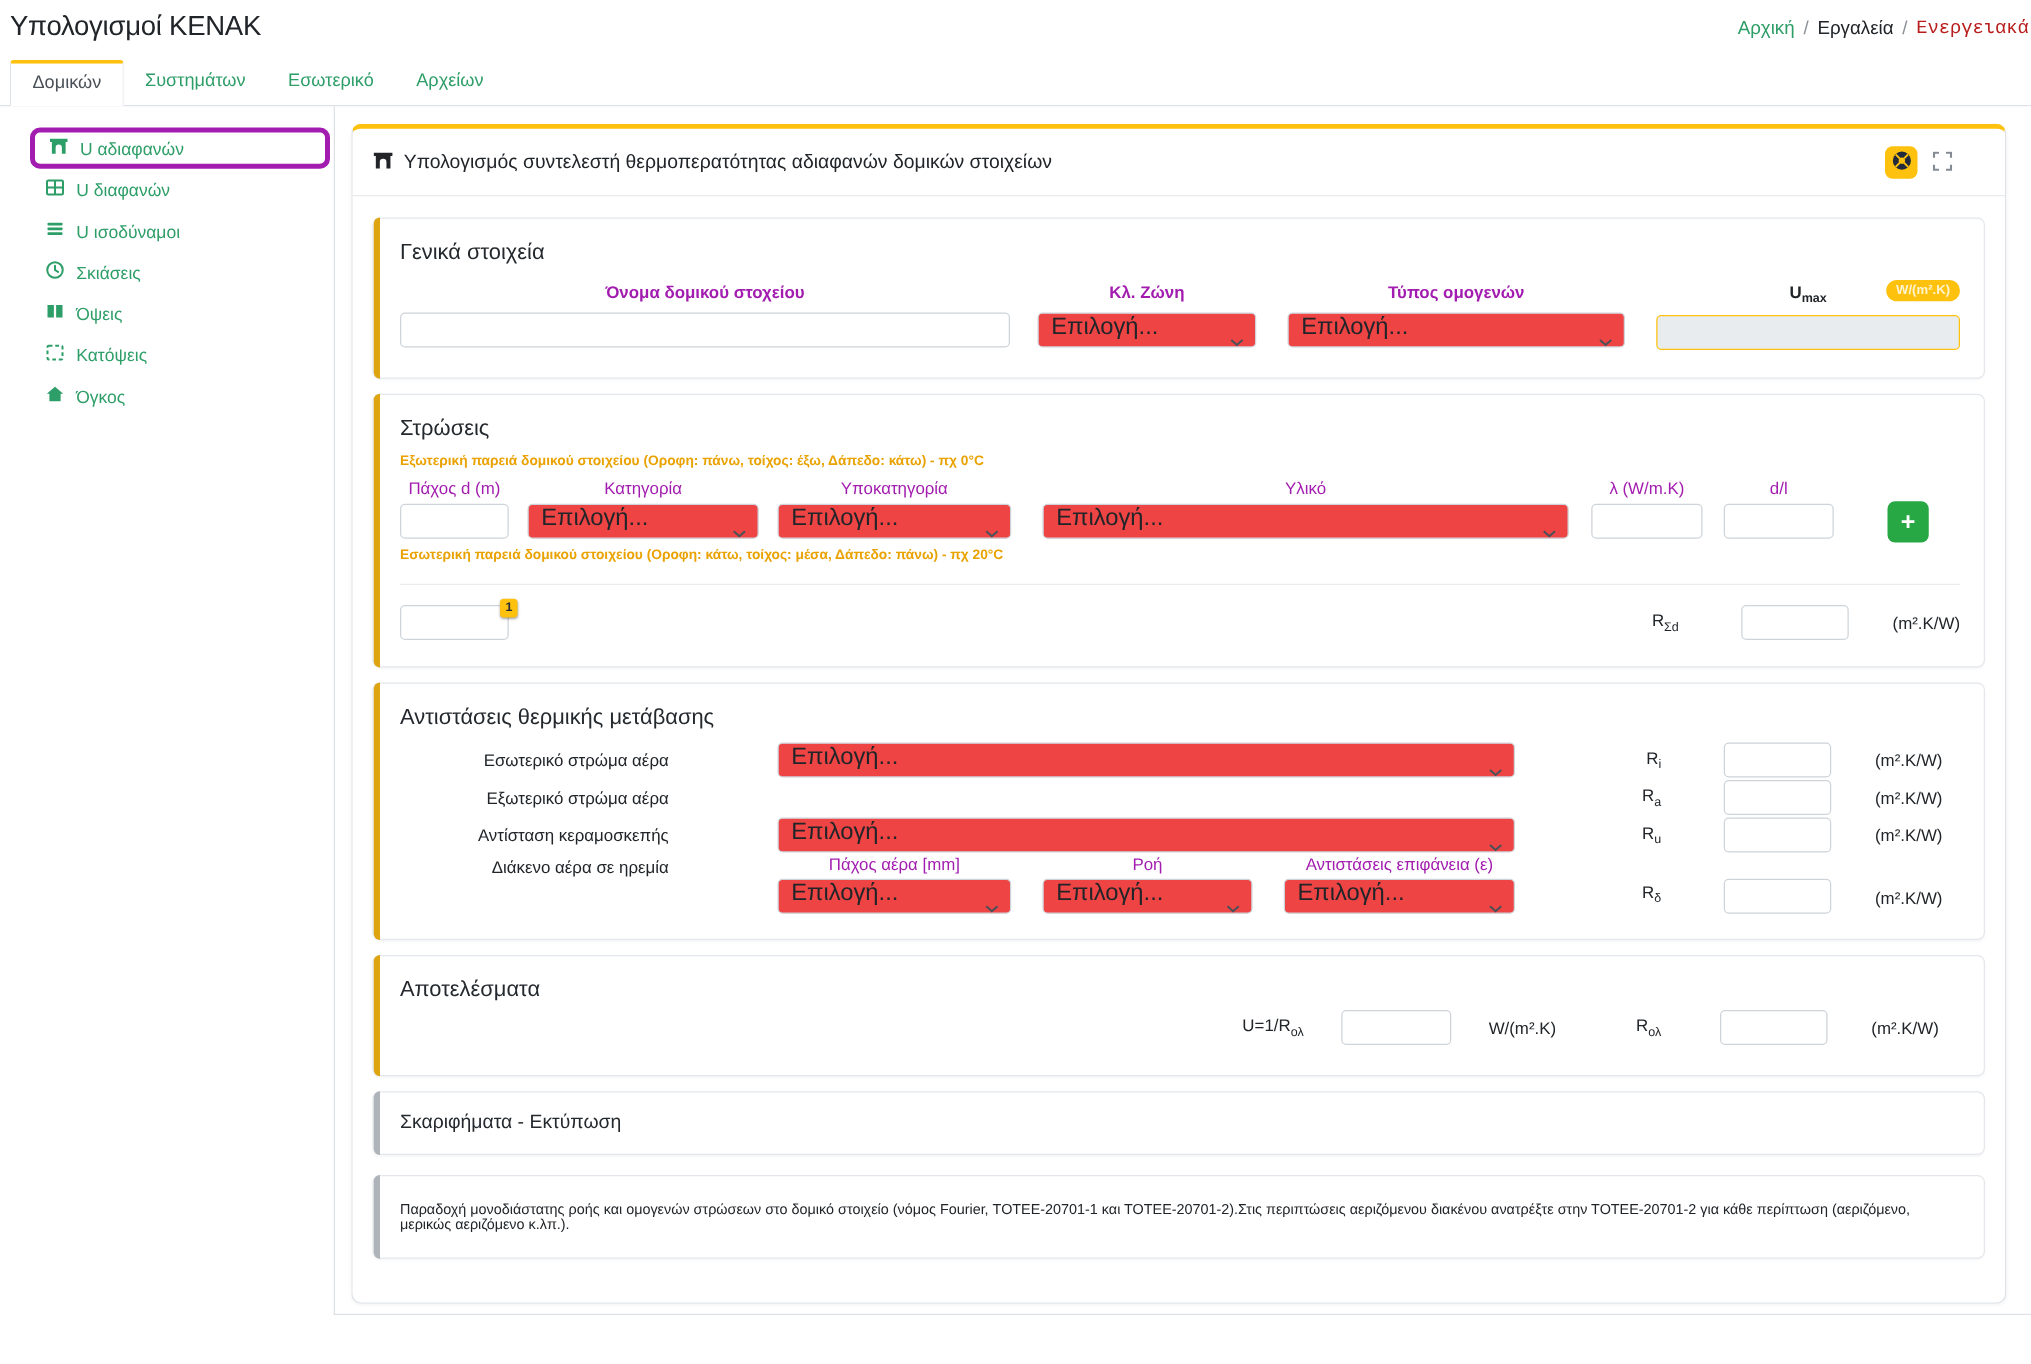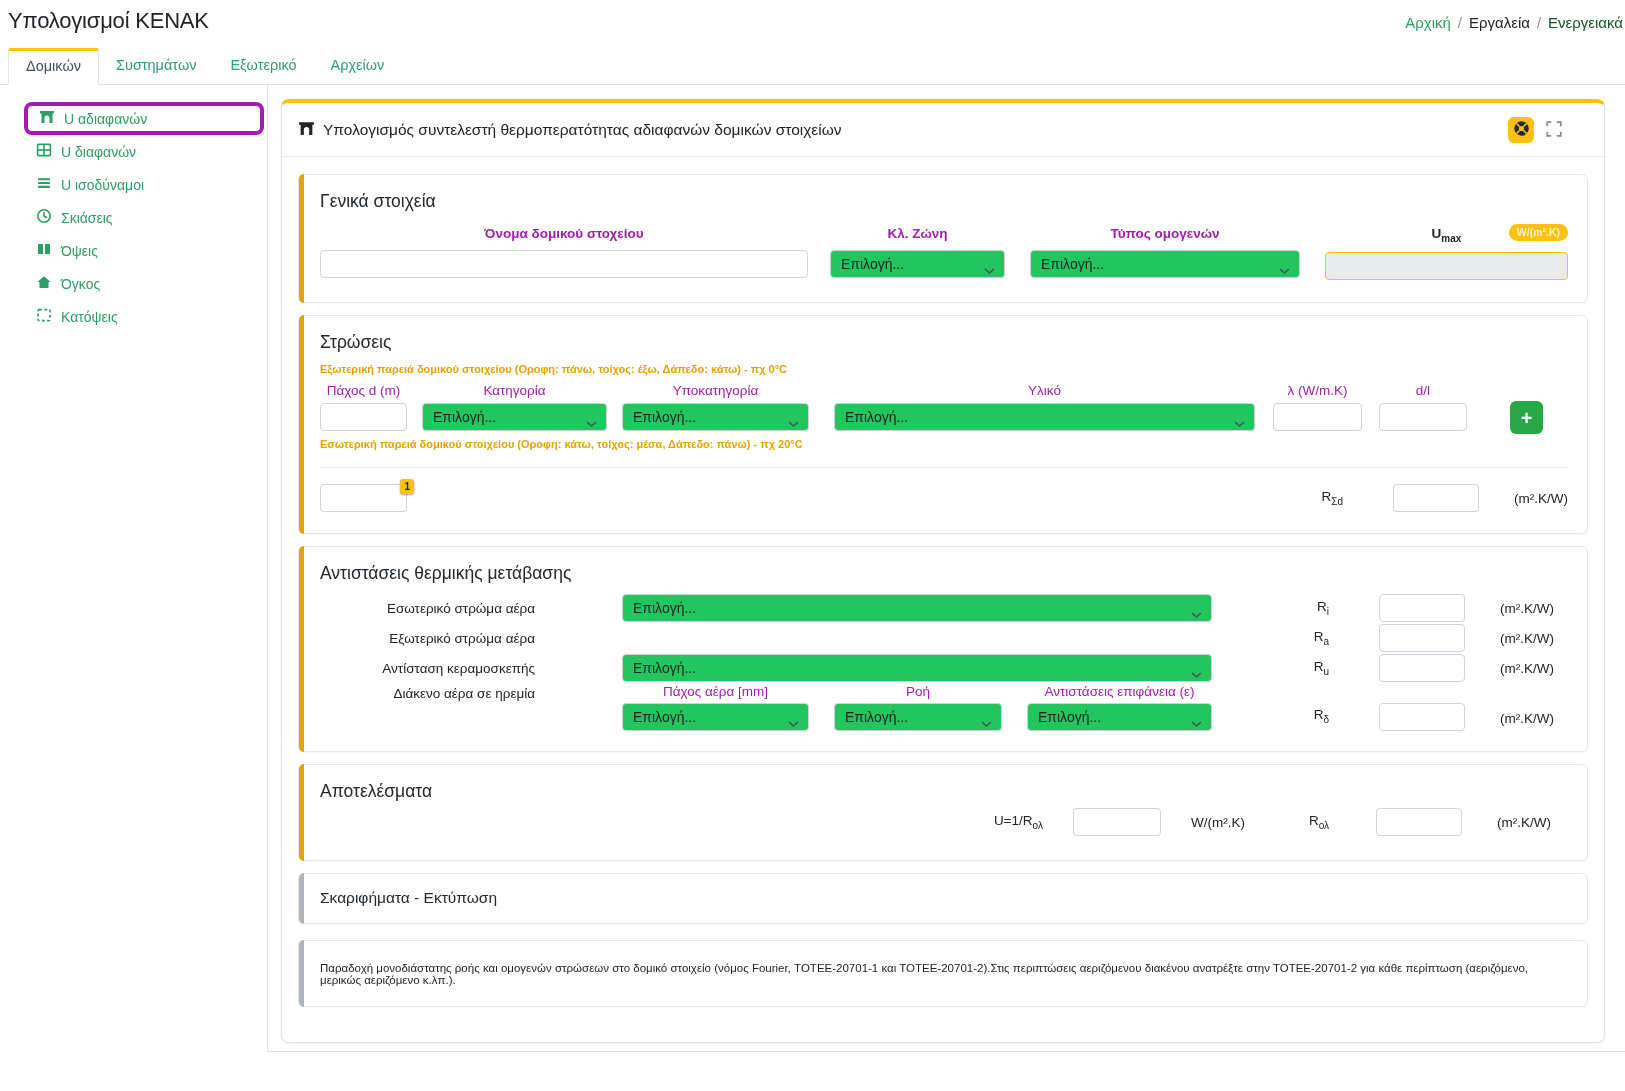--- a/index.html
+++ b/index.html
@@ -6,21 +6,21 @@
   html,body { width:1625px; height:1091px; background:#fff; overflow:hidden; }
   body { font-family:"Liberation Sans", sans-serif; color:#212529; font-size:14px; position:relative; }
 
   
   .top-bar { display:flex; justify-content:space-between; align-items:flex-start; padding:8px 2px 0 8px; }
   .page-title { font-size:22px; font-weight:500; color:#212529; letter-spacing:-.2px; }
   .breadcrumb { display:flex; gap:7px; font-size:15px; padding-top:6px; white-space:nowrap; }
   .crumb-link { color:#2e9e68; cursor:pointer; }
   .crumb-sep { color:#8a9199; }
   .crumb-mid { color:#212529; }
-  .crumb-last { color:#14532d; }
+  .crumb-last { color:#b91c1c;font-family:Liberation Mono, monospace; }
 
   
   .tabs { display:flex; margin-top:14px; padding-left:8px; border-bottom:1px solid #dee2e6; }
   .tab { padding:9px 17px 10px; font-size:14.5px; color:#2e9e68; cursor:pointer; margin-bottom:-1px; }
   .tab.active { color:#495057; background:#fff; border:1px solid #dee2e6; border-top:3px solid #fec10d;
                 border-bottom:1px solid #fff; border-radius:3px 3px 0 0; padding-top:7px; }
 
   
   .content { display:flex; align-items:flex-start; }
   .sidebar { width:267px; flex:0 0 267px; padding:17px 3px 0 24px; }
@@ -50,22 +50,22 @@
   .accent.gray { background:#aeb4ba; }
   .card-body { padding:16px 19px 22px 21px; }
   .sec-title { font-size:17.5px; font-weight:500; color:#24292e; }
 
   
   .lbl { font-size:13.5px; text-align:center; color:#a21caf; }
   .lbl.bold { font-weight:700; }
   .inp { height:28px; width:100%; border:1px solid #ced4da; border-radius:4px; background:#fff;
          font:inherit; padding:0 8px; color:#212529; }
   .inp.disabled { background:#e9ecef; border:1px solid #fec10d; }
-  .sel { height:28px; border:1px solid #ced4da; border-radius:4px; background:#22c55e; position:relative;
-         display:flex; align-items:center; padding:0 26px 0 10px; font-size:14px; color:#212529; cursor:pointer; }
+  .sel { height:28px; border:1px solid #ced4da; border-radius:4px; background:#ef4444; position:relative;
+         display:flex; padding:0 26px 0 10px; font-size:19px; color:#212529; cursor:pointer; }
   .sel .chev { position:absolute; right:9px; top:11px; }
   sub.s { font-size:10px; font-weight:inherit; }
   .unit { font-size:13.5px; white-space:nowrap; }
 
   
   .gen-row { display:flex; margin-top:14px; }
   .gen-col .lbl { margin-bottom:9px; }
   .g1 { width:488px; } .g2 { width:175px; margin-left:22px; } .g3 { width:270px; margin-left:25px; }
   .g4 { width:243px; margin-left:25px; position:relative; }
   .umax-lblrow { position:relative; height:17px; margin-bottom:9px; }
@@ -132,21 +132,21 @@
     <span class="crumb-sep">/</span>
     <span class="crumb-mid">Εργαλεία</span>
     <span class="crumb-sep">/</span>
     <span class="crumb-last">Ενεργειακά</span>
   </div>
 </div>
 
 <div class="tabs">
   <div class="tab active">Δομικών</div>
   <div class="tab">Συστημάτων</div>
-  <div class="tab">Εξωτερικό</div>
+  <div class="tab">Εσωτερικό</div>
   <div class="tab">Αρχείων</div>
 </div>
 
 <div class="content">
 
   <div class="sidebar">
     <div class="side-item active">
       <span><svg width="16" height="16" viewBox="0 0 16 16">
             <path fill="#2e9e68" d="M1 2h14v2.5h-1.5V14h-3V9a2.5 2.5 0 0 0-5 0v5h-3V4.5H1z"></path>
           </svg></span>
@@ -180,30 +180,30 @@
     <div class="side-item">
       <span><svg width="16" height="16" viewBox="0 0 16 16">
             <g fill="#2e9e68">
               <path d="M2 3h5.1v10H2z"></path>
               <path d="M8.9 3H14v10H8.9z"></path>
             </g>
           </svg></span>
       <span>Όψεις</span>
     </div>
     <div class="side-item">
+      <span><svg width="16" height="16" viewBox="0 0 16 16" fill="none" stroke="#2e9e68" stroke-width="1.6">
+            <rect x="2" y="2.6" width="12" height="11" rx="1" stroke-dasharray="3 2.2"></rect>
+          </svg></span>
+      <span>Κατόψεις</span>
+    </div>
+    <div class="side-item">
       <span><svg width="16" height="16" viewBox="0 0 16 16">
             <path fill="#2e9e68" d="M8 2.3 1.4 8h2.1v6h9v-6h2.1z"></path>
           </svg></span>
       <span>Όγκος</span>
-    </div>
-    <div class="side-item">
-      <span><svg width="16" height="16" viewBox="0 0 16 16" fill="none" stroke="#2e9e68" stroke-width="1.6">
-            <rect x="2" y="2.6" width="12" height="11" rx="1" stroke-dasharray="3 2.2"></rect>
-          </svg></span>
-      <span>Κατόψεις</span>
     </div>
   </div>
 
   <div class="main">
     <div class="panel">
 
       <div class="panel-header">
         <span><svg width="17" height="17" viewBox="0 0 16 16">
               <path fill="#212529" d="M1 2h14v2.5h-1.5V14h-3V9a2.5 2.5 0 0 0-5 0v5h-3V4.5H1z"></path>
             </svg></span>

